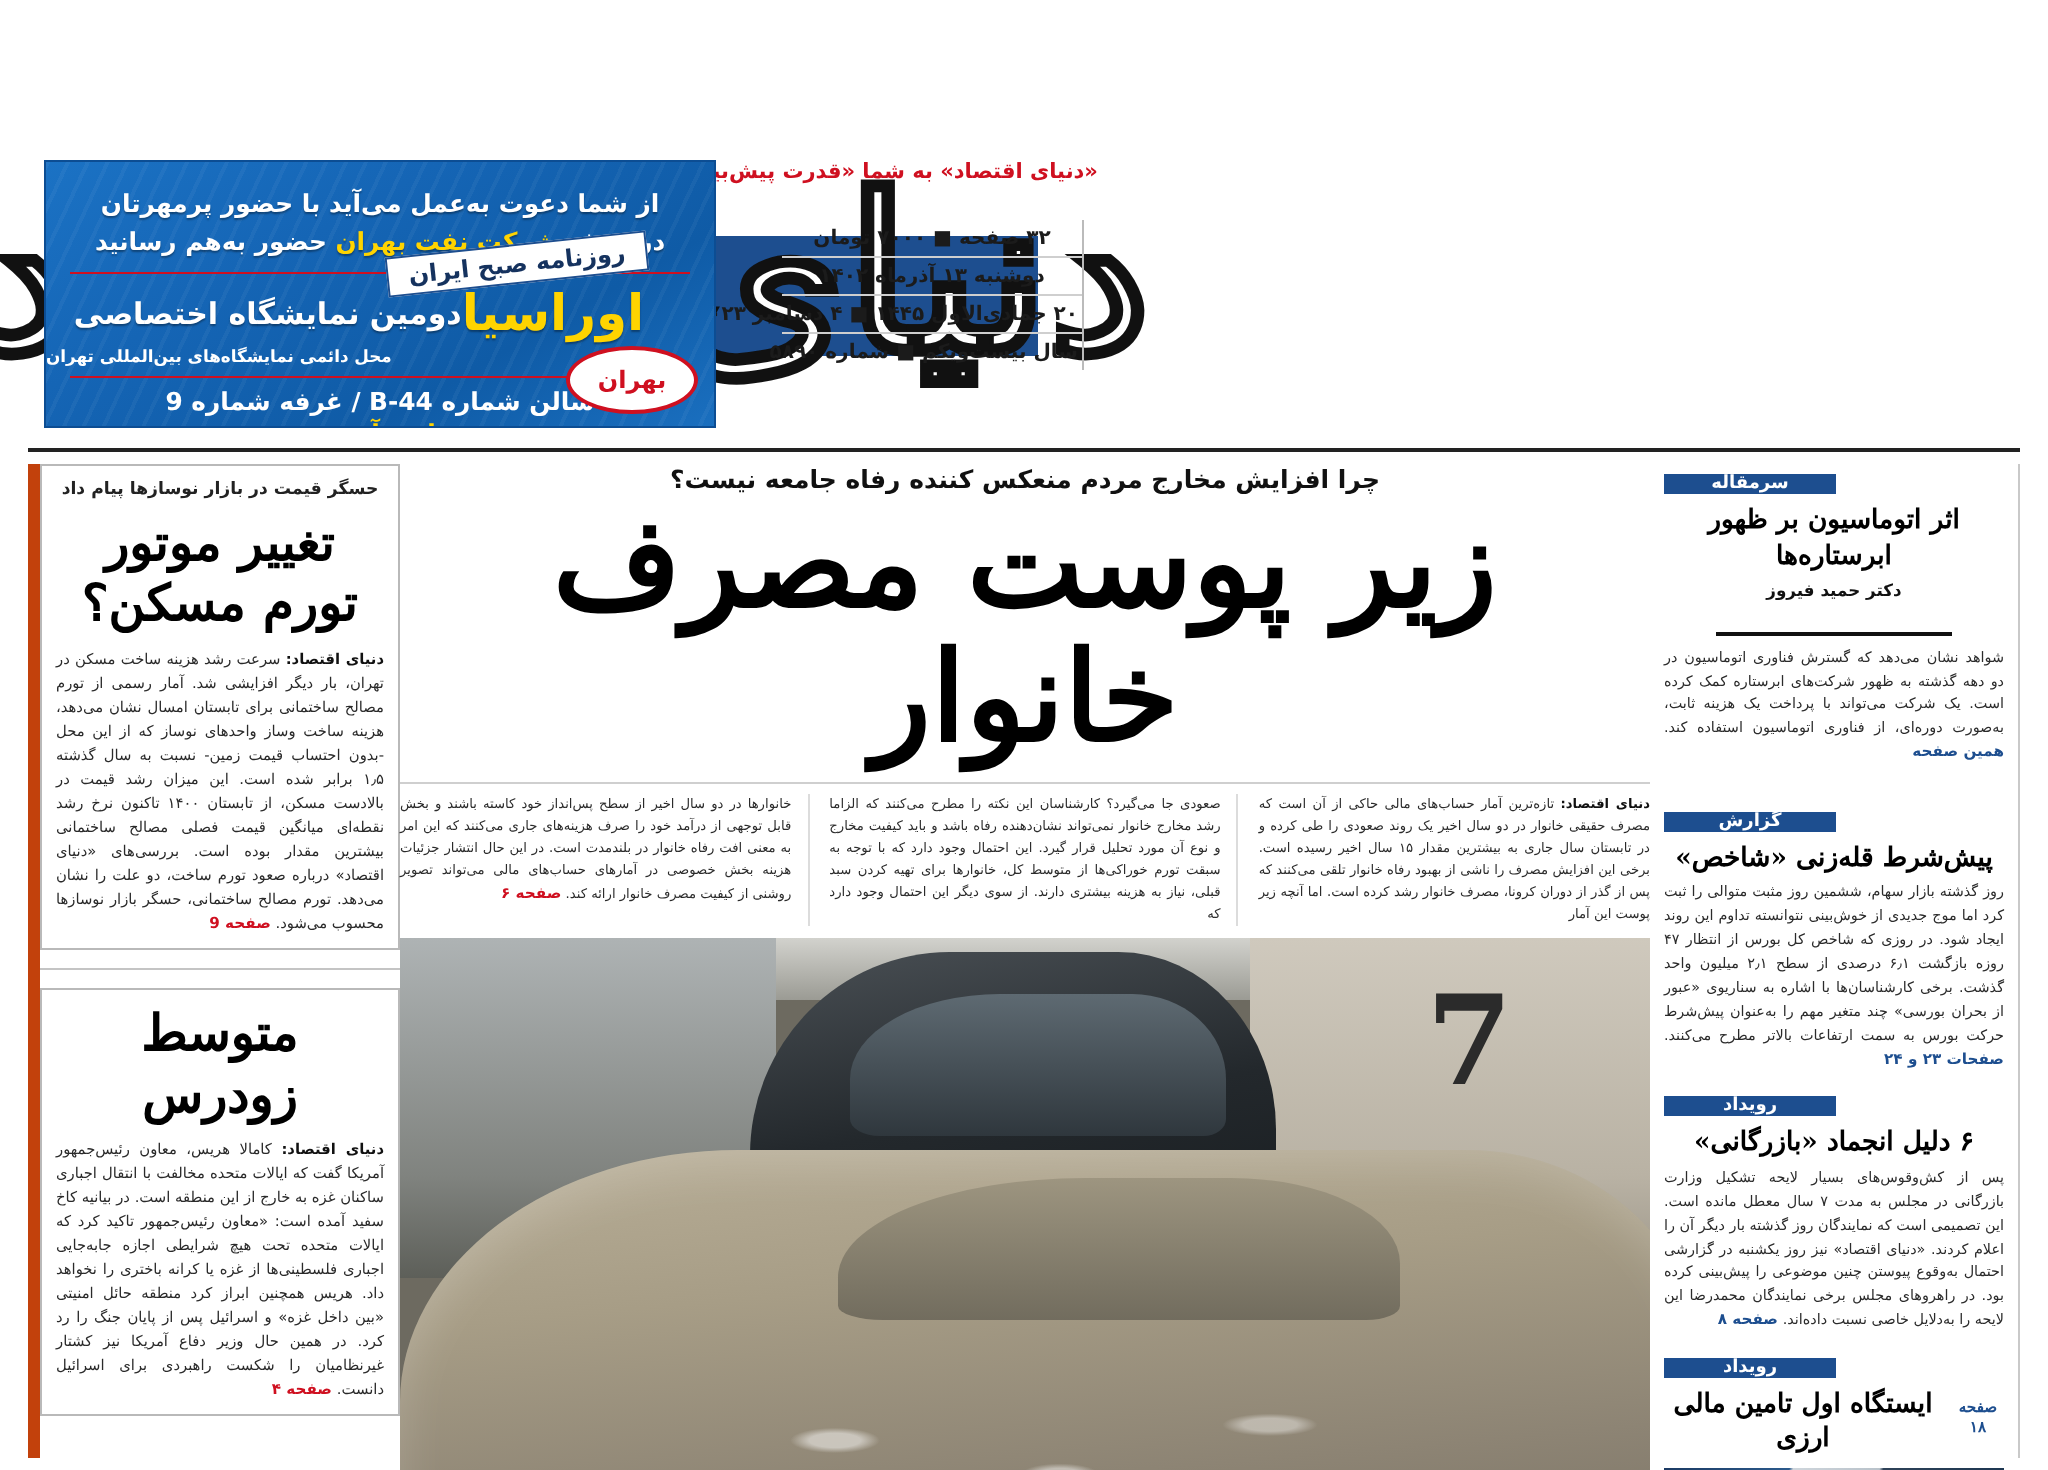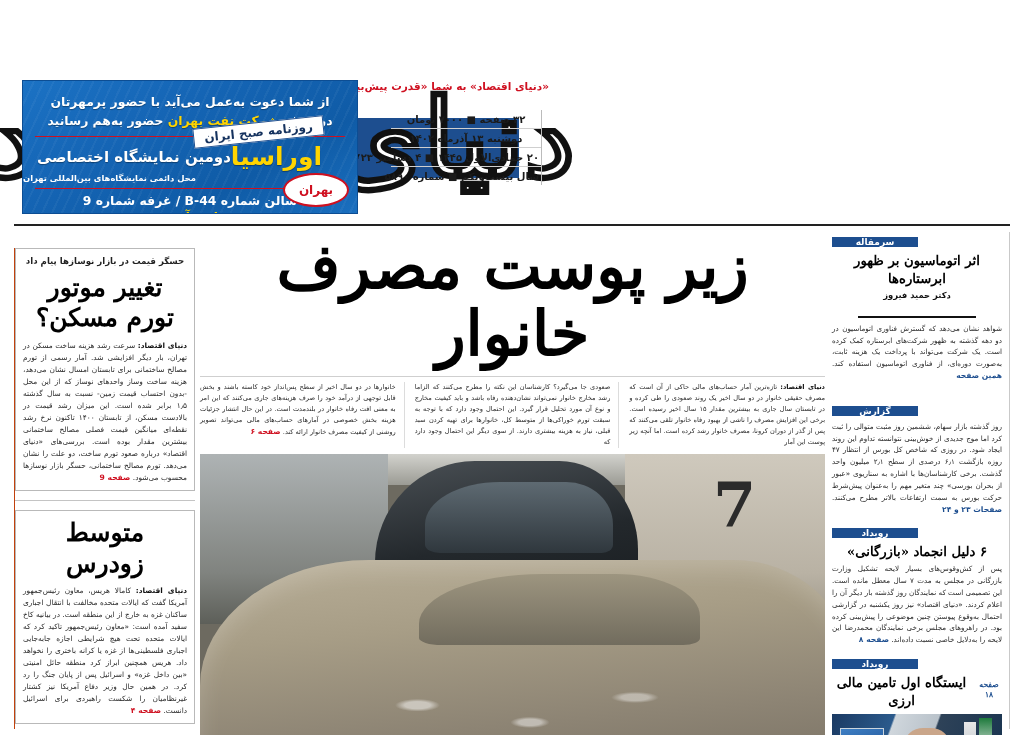--- a/index.html
+++ b/index.html
@@ -103,22 +103,22 @@
   }
 
   
   .hr-main{position:absolute;top:224px;right:14px;left:14px;height:2px;background:#222;}
 
   
   .cols{position:absolute;top:232px;right:14px;left:14px;bottom:6px;}
 
   
   .col-left{
-    position:absolute;top:16px;left:0;width:180px;bottom:0;
-    border-left:1px solid #c2410c;
+    position:absolute;top:0;left:0;width:180px;bottom:0;
+    border-left:6px solid #c2410c;
   }
   .art-box{border:1px solid #b9b9b9;padding:6px 7px;box-sizing:border-box;}
   .kicker{
     font-size:8.6px;font-weight:bold;text-align:center;color:#222;
     line-height:1.5;padding-bottom:4px;
   }
   .hl-left{
     font-family:"DejaVu Serif","Liberation Serif",serif;
     font-size:25px;font-weight:bold;line-height:1.22;
     text-align:center;color:#000;margin:1px 0 6px 0;
@@ -332,20 +332,21 @@
         <div class="body-text">
           <span class="lead-tag">دنیای اقتصاد:</span>
           <span>کامالا هریس، معاون رئیس‌جمهور آمریکا گفت که ایالات متحده مخالفت با انتقال اجباری ساکنان غزه به خارج از این منطقه است. در بیانیه کاخ سفید آمده است: «معاون رئیس‌جمهور تاکید کرد که ایالات متحده تحت هیچ شرایطی اجازه جابه‌جایی اجباری فلسطینی‌ها از غزه یا کرانه باختری را نخواهد داد. هریس همچنین ابراز کرد منطقه حائل امنیتی «بین داخل غزه» و اسرائیل پس از پایان جنگ را رد کرد. در همین حال وزیر دفاع آمریکا نیز کشتار غیرنظامیان را شکست راهبردی برای اسرائیل دانست.</span>
           <span class="pgref">صفحه ۴</span>
         </div>
       </div>
 
     </div>
 
     <div class="col-center">
+      <div class="center-kicker">چرا افزایش مخارج مردم منعکس کننده رفاه جامعه نیست؟</div>
       <div class="hl-main">زیر پوست مصرف خانوار</div>
 
       <div class="lead-cols">
         <div class="lead-col">
           <span class="lead-tag">دنیای اقتصاد:</span>
           <span>تازه‌ترین آمار حساب‌های مالی حاکی از آن است که مصرف حقیقی خانوار در دو سال اخیر یک روند صعودی را طی کرده و در تابستان سال جاری به بیشترین مقدار ۱۵ سال اخیر رسیده است. برخی این افزایش مصرف را ناشی از بهبود رفاه خانوار تلقی می‌کنند که پس از گذر از دوران کرونا، مصرف خانوار رشد کرده است. اما آنچه زیر پوست این آمار</span>
         </div>
         <div class="lead-col">
           <span>صعودی جا می‌گیرد؟ کارشناسان این نکته را مطرح می‌کنند که الزاما رشد مخارج خانوار نمی‌تواند نشان‌دهنده رفاه باشد و باید کیفیت مخارج و نوع آن مورد تحلیل قرار گیرد. این احتمال وجود دارد که با توجه به سبقت تورم خوراکی‌ها از متوسط کل، خانوارها برای تهیه کردن سبد قبلی، نیاز به هزینه بیشتری دارند. از سوی دیگر این احتمال وجود دارد که</span>
         </div>
@@ -387,20 +388,21 @@
           <span>شواهد نشان می‌دهد که گسترش فناوری اتوماسیون در دو دهه گذشته به ظهور شرکت‌های ابرستاره کمک کرده است. یک شرکت می‌تواند با پرداخت یک هزینه ثابت، به‌صورت دوره‌ای، از فناوری اتوماسیون استفاده کند.</span>
           <span class="pgref-blue">همین صفحه</span>
         </div>
       </div>
 
       <div style="margin-top:18px;">
         <div class="sec-head">
           <div class="sec-fill"></div>
           <div class="sec-label">گزارش</div>
         </div>
+        <div class="r-hl">پیش‌شرط قله‌زنی «شاخص»</div>
         <div class="r-body">
           <span>روز گذشته بازار سهام، ششمین روز مثبت متوالی را ثبت کرد اما موج جدیدی از خوش‌بینی نتوانسته تداوم این روند ایجاد شود. در روزی که شاخص کل بورس از انتظار ۴۷ روزه بازگشت ۶٫۱ درصدی از سطح ۲٫۱ میلیون واحد گذشت. برخی کارشناسان‌ها با اشاره به سناریوی «عبور از بحران بورسی» چند متغیر مهم را به‌عنوان پیش‌شرط حرکت بورس به سمت ارتفاعات بالاتر مطرح می‌کنند.</span>
           <span class="pgref-blue">صفحات ۲۳ و ۲۴</span>
         </div>
       </div>
 
       <div style="margin-top:7px;">
         <div class="sec-head">
           <div class="sec-fill"></div>
           <div class="sec-label">رویداد</div>

